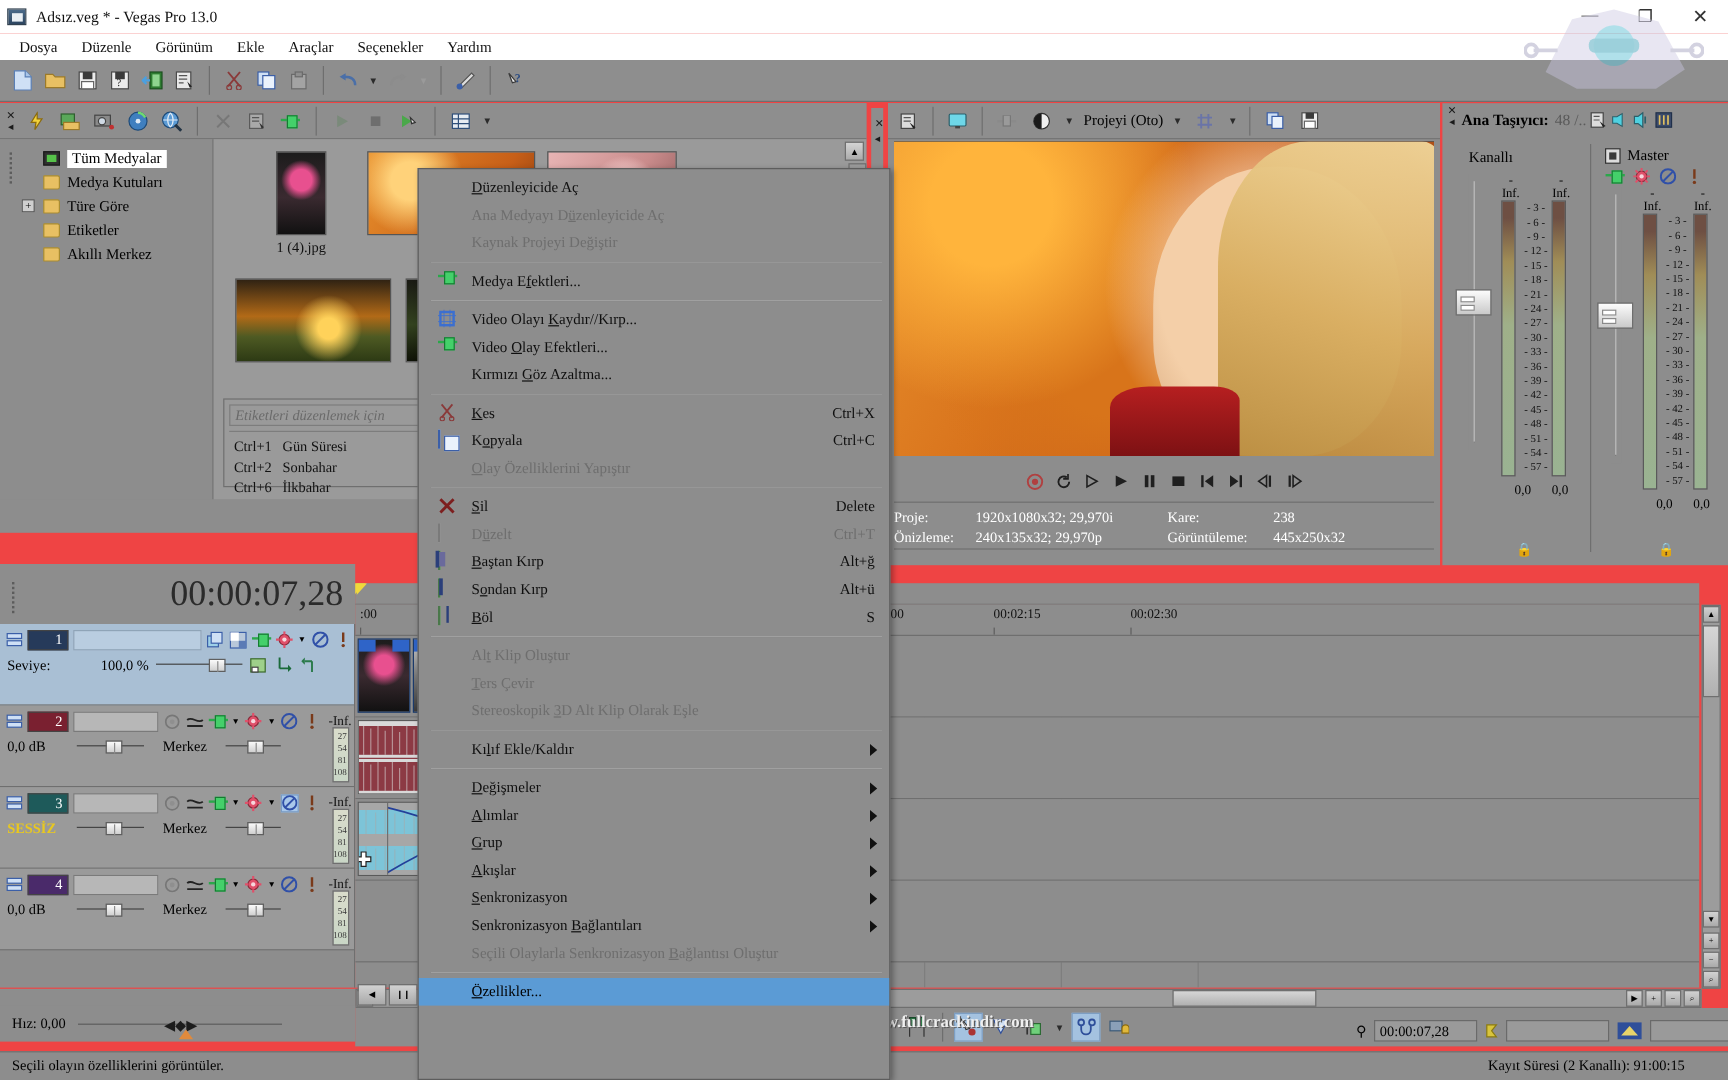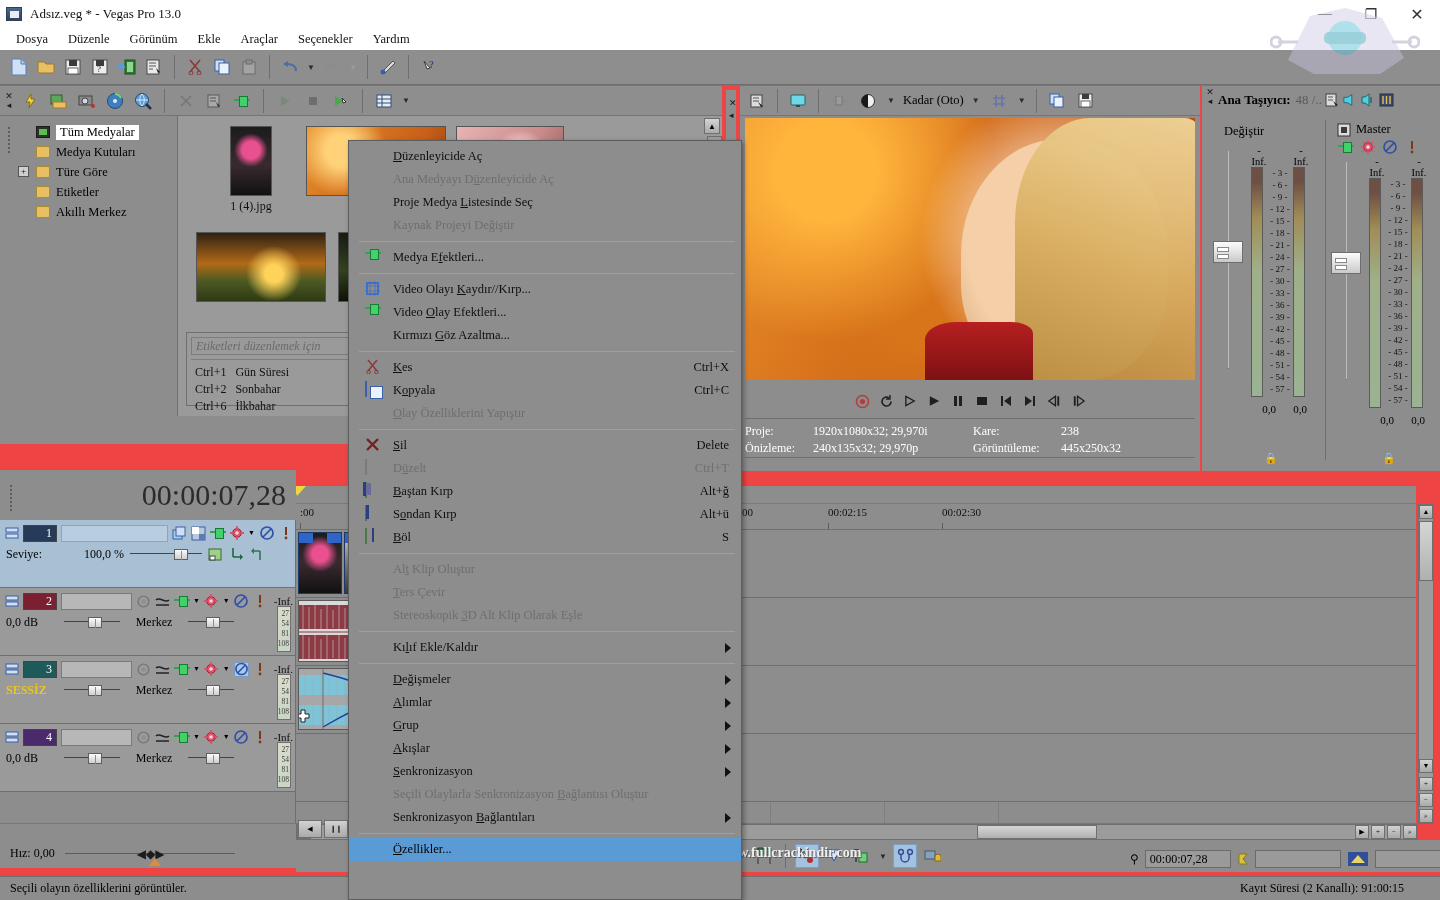--- a/index.html
+++ b/index.html
@@ -580,21 +580,21 @@
             <rect x="5" y="0" width="6" height="9" fill="#9a9a9a" stroke="#777"></rect>
           </svg>
         </div>
       <div class="tbtn">
         <svg width="16" height="16" viewBox="0 0 16 16">
             <circle cx="8" cy="8" r="6.5" fill="#f0f0f0" stroke="#333"></circle>
             <path d="M8 1.5a6.5 6.5 0 000 13z" fill="#1a1a1a"></path>
           </svg>
         </div>
       <div class="tcaret">▼</div>
-      <div class="lbl">Kadar (Oto)</div>
+      <div class="lbl">Projeyi (Oto)</div>
       <div class="tcaret">▼</div>
       <div class="tbtn">
         <svg width="16" height="16" viewBox="0 0 16 16">
             <path d="M5 2v12M11 2v12M2 5h12M2 11h12" stroke="#6a74a8" stroke-width="1.6"></path>
           </svg>
         </div>
       <div class="tcaret">▼</div>
       <div class="sep" style="margin:0 4px"></div>
       <div class="tbtn">
         <svg width="15" height="15" viewBox="0 0 15 15">
@@ -720,21 +720,21 @@
         </span>
       <span class="mini">
         <svg width="15" height="14" viewBox="0 0 15 14">
             <rect x="1" y="1" width="13" height="12" fill="#3a4a6a" stroke="#20304a"></rect>
             <path d="M4 3v8M7.5 3v8M11 3v8" stroke="#e0c060" stroke-width="1.4"></path>
           </svg>
         </span>
     </div>
 
     <div class="mx-strip" style="left:10px; width:108px;">
-      <div class="mx-label">Değiştir</div>
+      <div class="mx-label">Kanallı</div>
       <div style="display:flex; margin-top:2px;">
         <div class="fader" style="margin-left:12px;">
           <div class="track"></div>
             <div class="knob"></div>
         </div>
         <div style="display:flex; margin-left:18px;">
           <div>
             <div class="infl" style="width:16px">-Inf.</div>
             <div class="meter"></div>
           </div>
@@ -1395,23 +1395,20 @@
     <span style="margin-left:auto;margin-right:36px">Kayıt Süresi (2 Kanallı): 91:00:15</span>
   </div>
 
   <div id="ctxmenu">
       <div class="cm-item">
         <span><u>D</u>üzenleyicide Aç</span>
       </div>
       <div class="cm-item dis">
         <span>Ana Medyayı D<u>ü</u>zenleyicide Aç</span>
       </div>
-      <div class="cm-item">
-        <span>Proje Medya <u>L</u>istesinde Seç</span>
-      </div>
       <div class="cm-item dis">
         <span>Kaynak Projeyi Değiştir</span>
       </div>
       <div class="cm-sep"></div>
       <div class="cm-item">
         <span class="ico"><span class="i-fx"></span></span>
         <span>Medya E<u>f</u>ektleri...</span>
       </div>
       <div class="cm-sep"></div>
       <div class="cm-item">
@@ -1509,26 +1506,26 @@
         <span class="sub"></span>
       </div>
       <div class="cm-item">
         <span><u>A</u>kışlar</span>
         <span class="sub"></span>
       </div>
       <div class="cm-item">
         <span><u>S</u>enkronizasyon</span>
         <span class="sub"></span>
       </div>
+      <div class="cm-item">
+        <span>Senkronizasyon <u>B</u>ağlantıları</span>
+        <span class="sub"></span>
+      </div>
       <div class="cm-item dis">
         <span>Seçili Olaylarla Senkronizasyon <u>B</u>ağlantısı Oluştur</span>
-      </div>
-      <div class="cm-item">
-        <span>Senkronizasyon <u>B</u>ağlantıları</span>
-        <span class="sub"></span>
       </div>
       <div class="cm-sep"></div>
       <div class="cm-item hi">
         <span><u>Ö</u>zellikler...</span>
       </div>
     </div>
 
 </div>
 
 </body></html>

